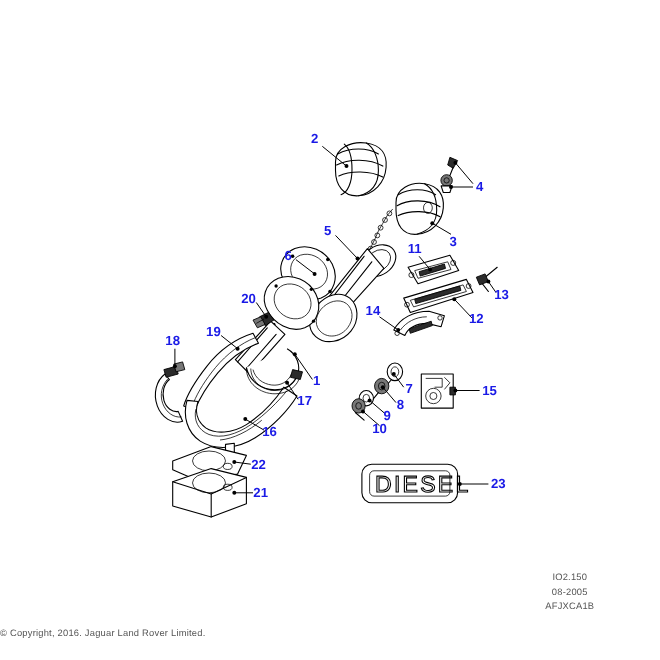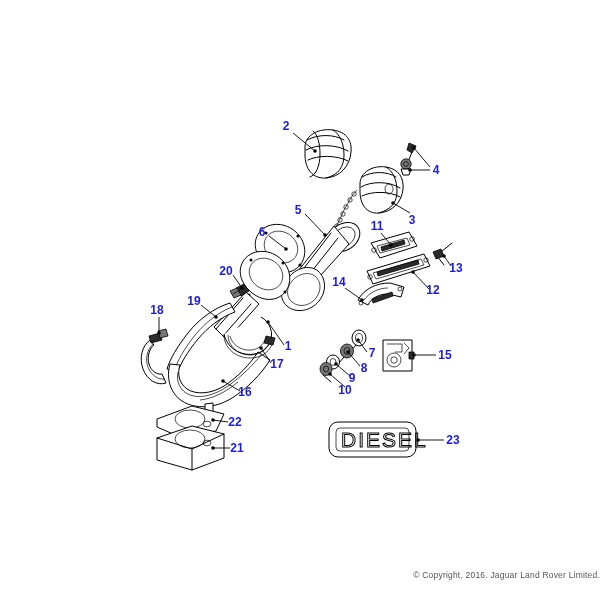--- a/index.html
+++ b/index.html
@@ -88,21 +88,21 @@
     color: #555555;
     line-height: 13.5px;
     letter-spacing: 0.2px;
   }
   .footer-block div { white-space: nowrap; }
   .copyright {
     position: absolute;
     left: 0;
     top: 570px;
     width: 600px;
-    text-align: right;
+    text-align: left;
     font-size: 8.5px;
     color: #555555;
     letter-spacing: 0.2px;
   }
 </style>
 </head>
 <body>
 
 <div id="sheet">
 
@@ -405,17 +405,20 @@
       <text class="callout-text" x="364" y="372" text-anchor="middle">8</text>
       <text class="callout-text" x="352" y="382" text-anchor="middle">9</text>
       <text class="callout-text" x="345" y="394" text-anchor="middle">10</text>
       <text class="callout-text" x="445" y="359" text-anchor="middle">15</text>
       <text class="callout-text" x="453" y="444" text-anchor="middle">23</text>
     </g>
 
   </svg>
 
   <div class="footer-block">
+    <div>IO2.150</div>
+    <div>08-2005</div>
+    <div>AFJXCA1B</div>
   </div>
 
   <div class="copyright">© Copyright, 2016. Jaguar Land Rover Limited.</div>
 
 </div>
 
 </body></html>

